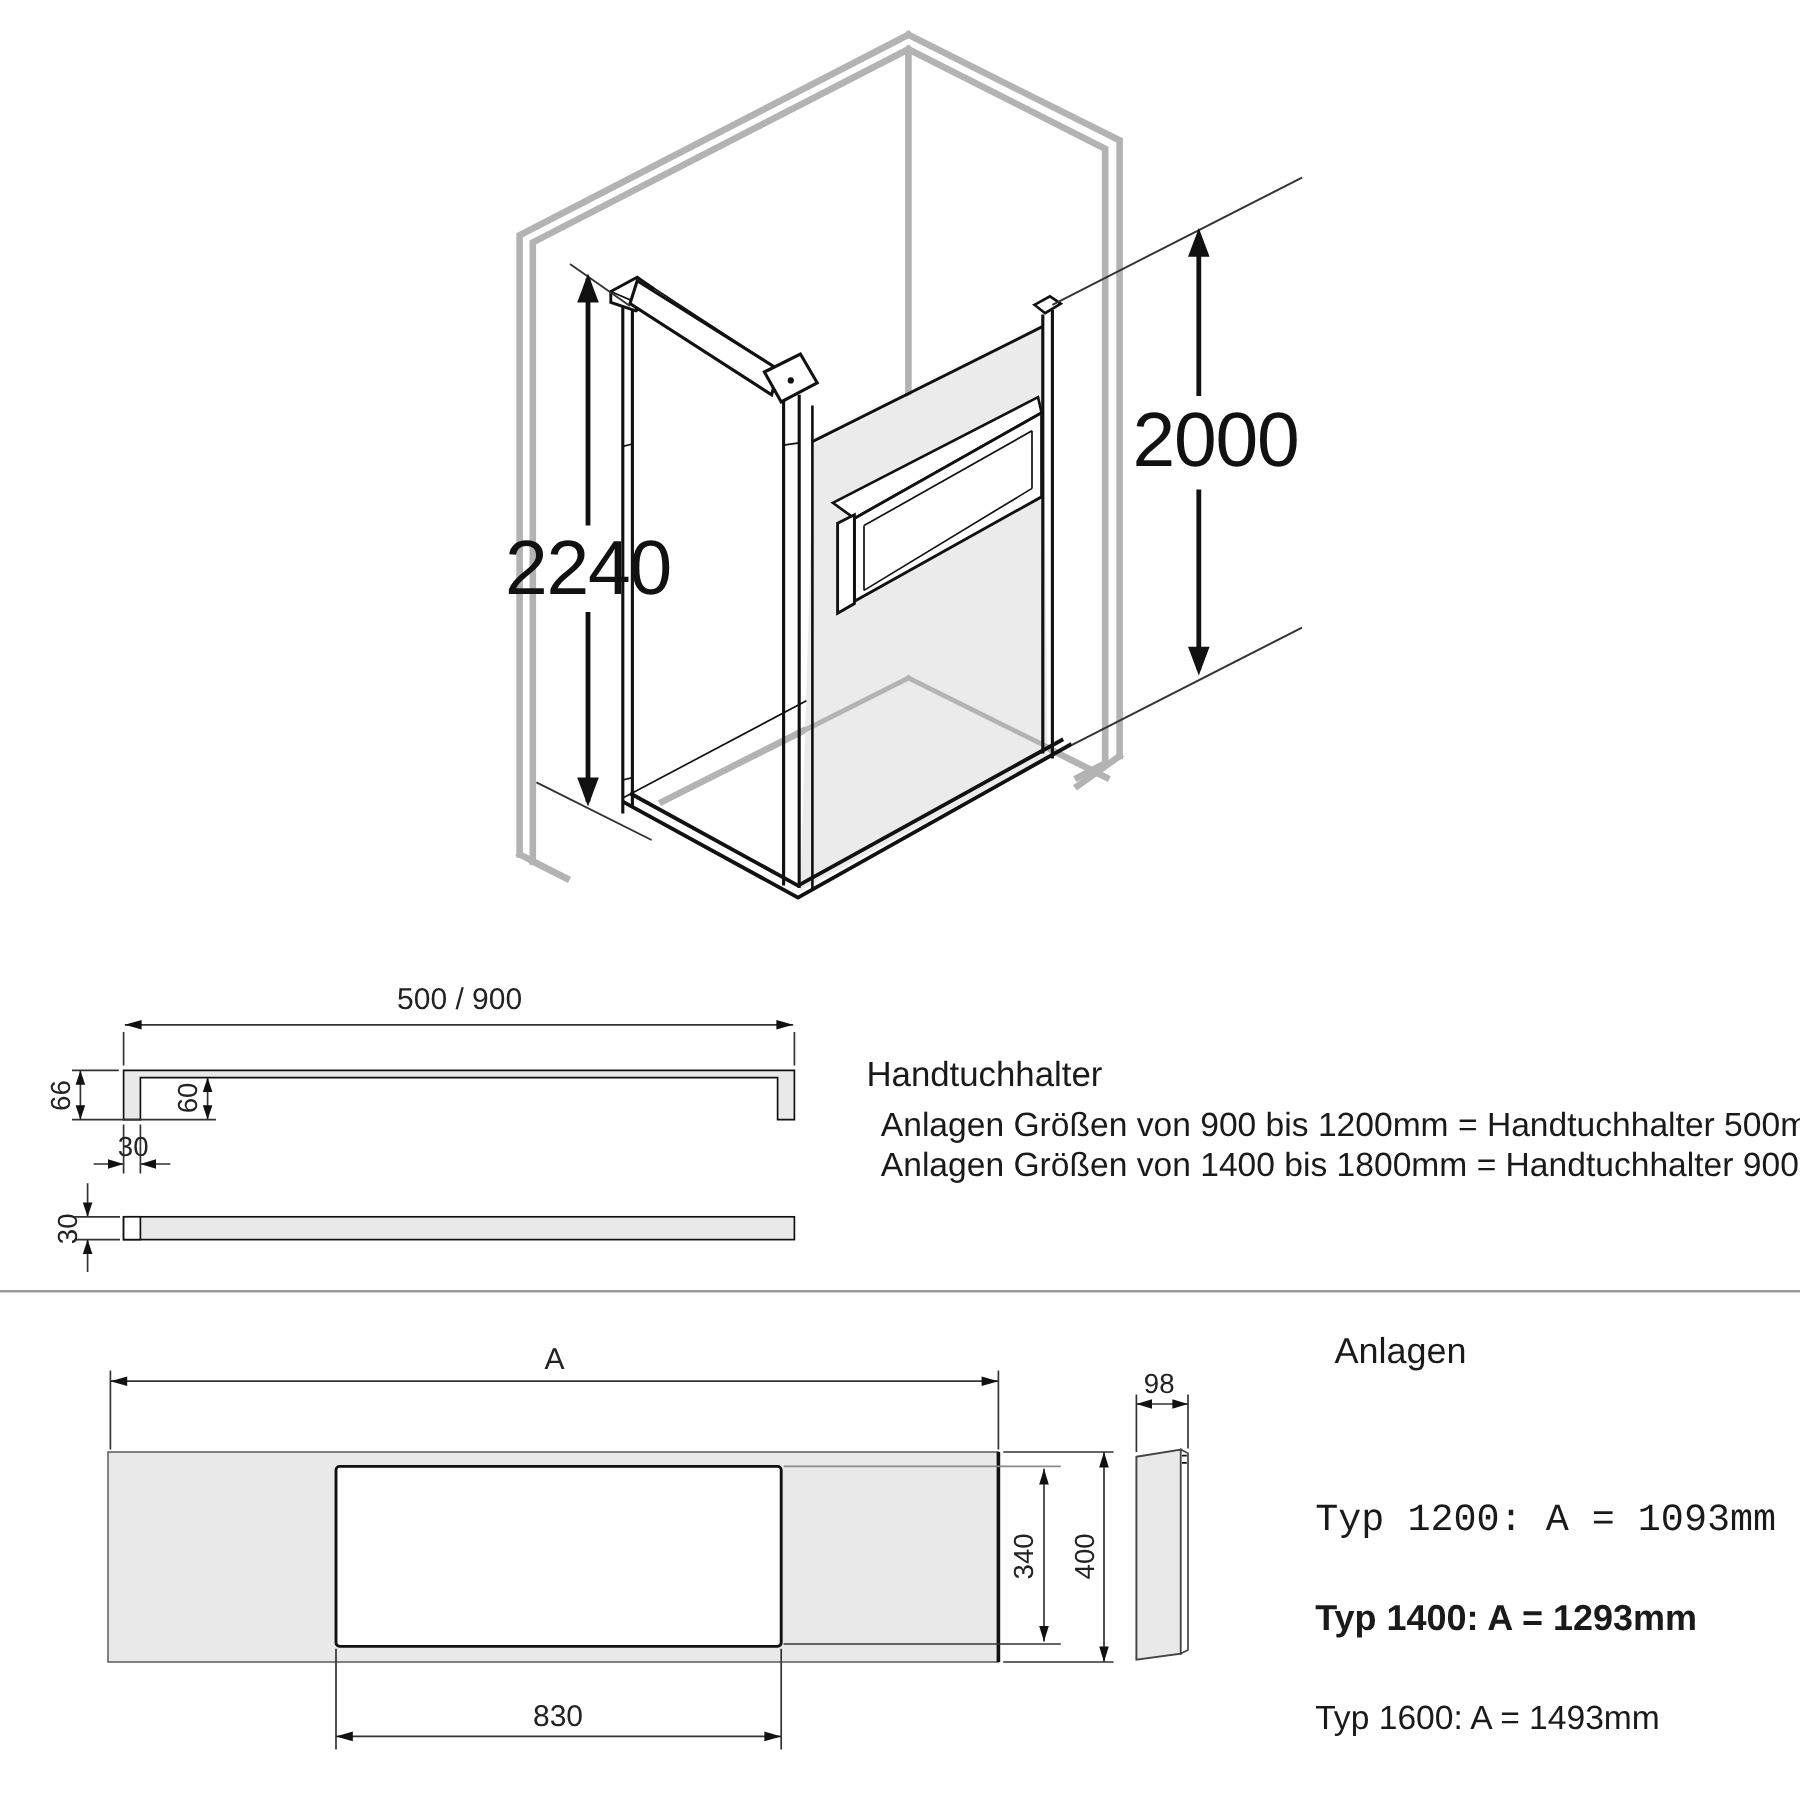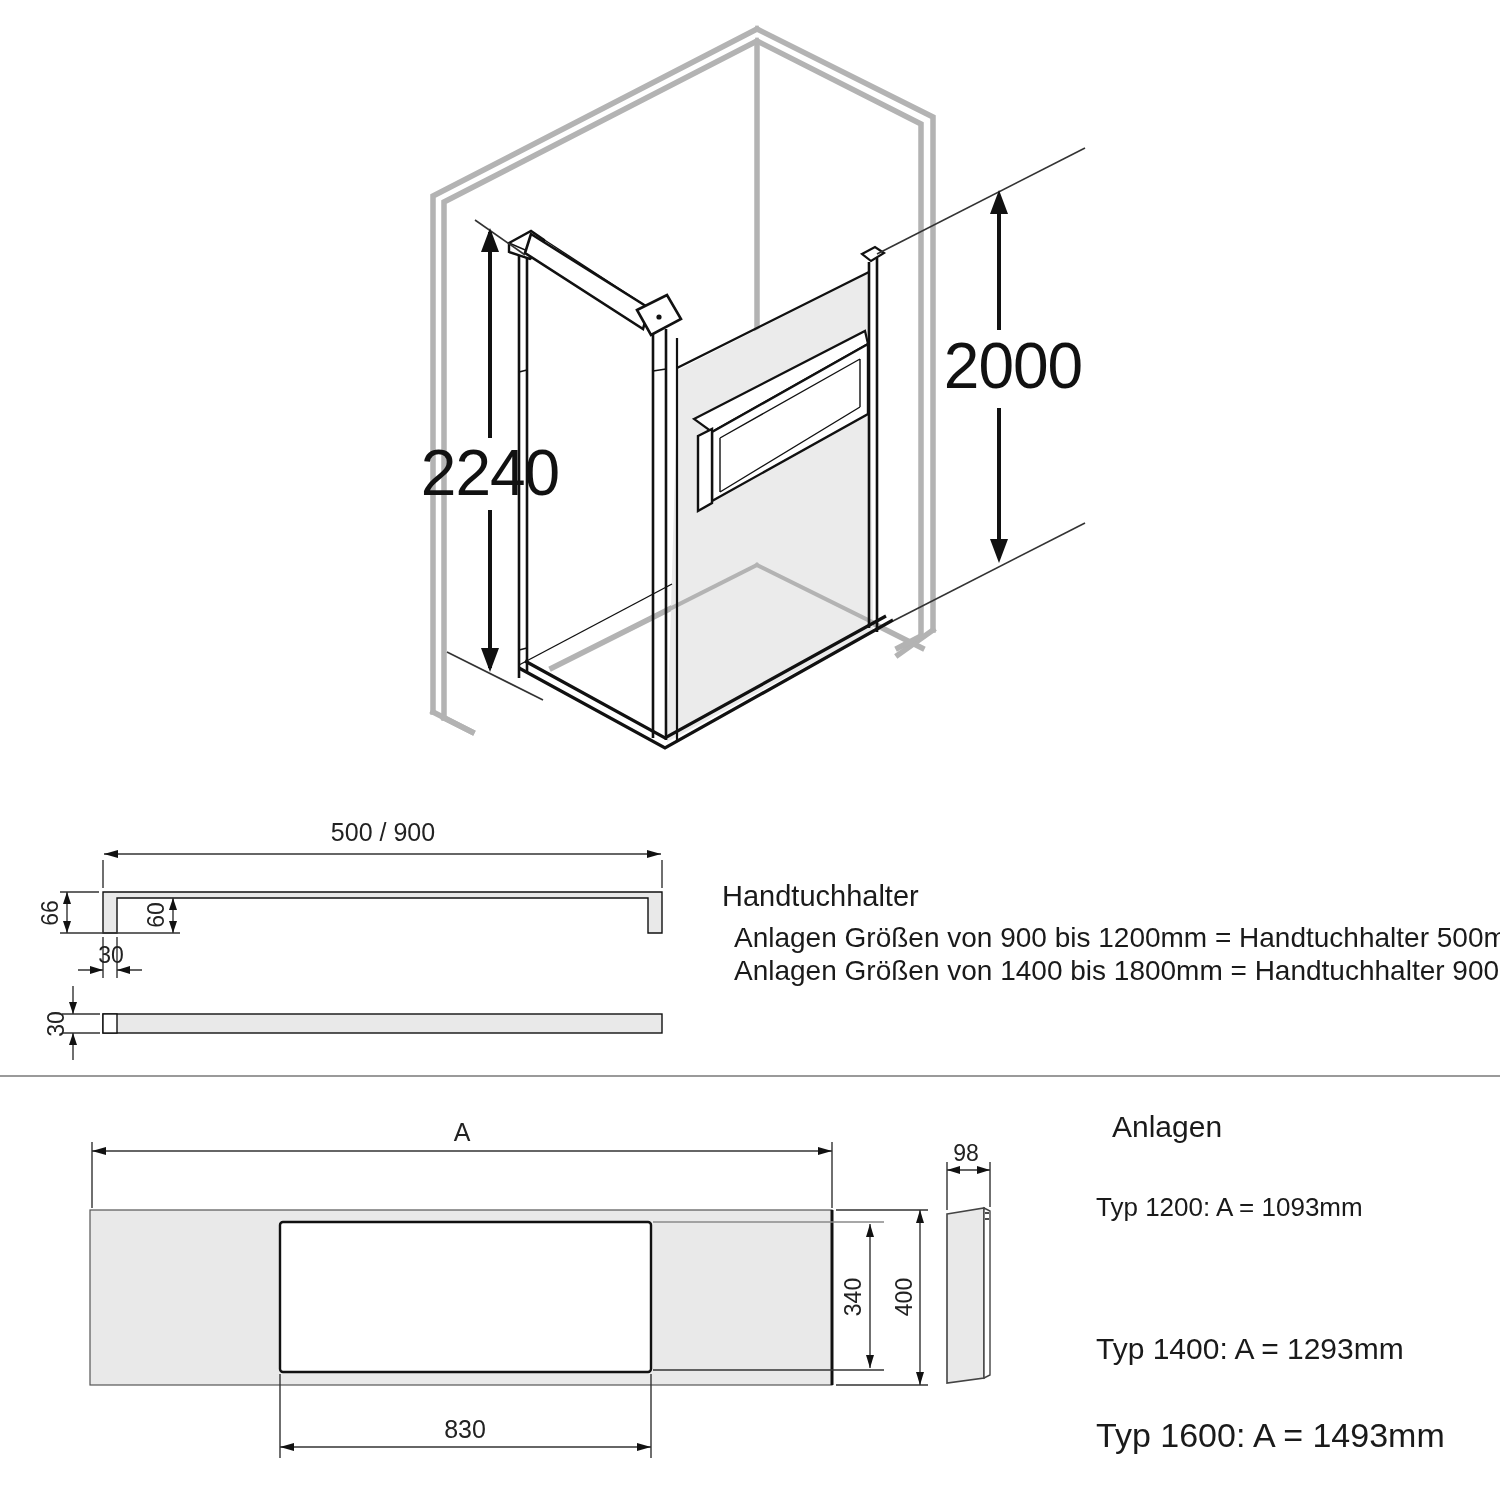--- a/index.html
+++ b/index.html
@@ -20,23 +20,23 @@
   .t-big{font-size:64px;fill:#111;letter-spacing:-1px;}
   .t-mid{font-size:25px;fill:#222;}
   .t-sm{font-size:23px;fill:#222;}
   .anchor-mid{text-anchor:middle;}
 
   .textblock{position:absolute;white-space:nowrap;}
   .ht-title{left:722px;top:880px;font-size:29px;}
   .ht-note1{left:734px;top:922px;font-size:28px;}
   .ht-note2{left:734px;top:955px;font-size:28px;}
   .wb-title{left:1112px;top:1110px;font-size:30px;}
-  .wb-type1{left:1096px;top:1192px;font-size:26px;}
-  .wb-type2{left:1096px;top:1332px;font-size:30px;}
-  .wb-type3{left:1096px;top:1416px;font-size:34px;}
+  .wb-type1{left:1096px;top:1248px;font-size:32px;font-family:Liberation Mono, monospace;}
+  .wb-type2{left:1096px;top:1332px;font-size:30px;font-weight:bold;}
+  .wb-type3{left:1096px;top:1416px;font-size:28px;}
 </style>
 </head>
 <body>
 
 <div class="page">
 
   <svg width="1500" height="1500" viewBox="0 0 1500 1500">
 
     <g>
 

